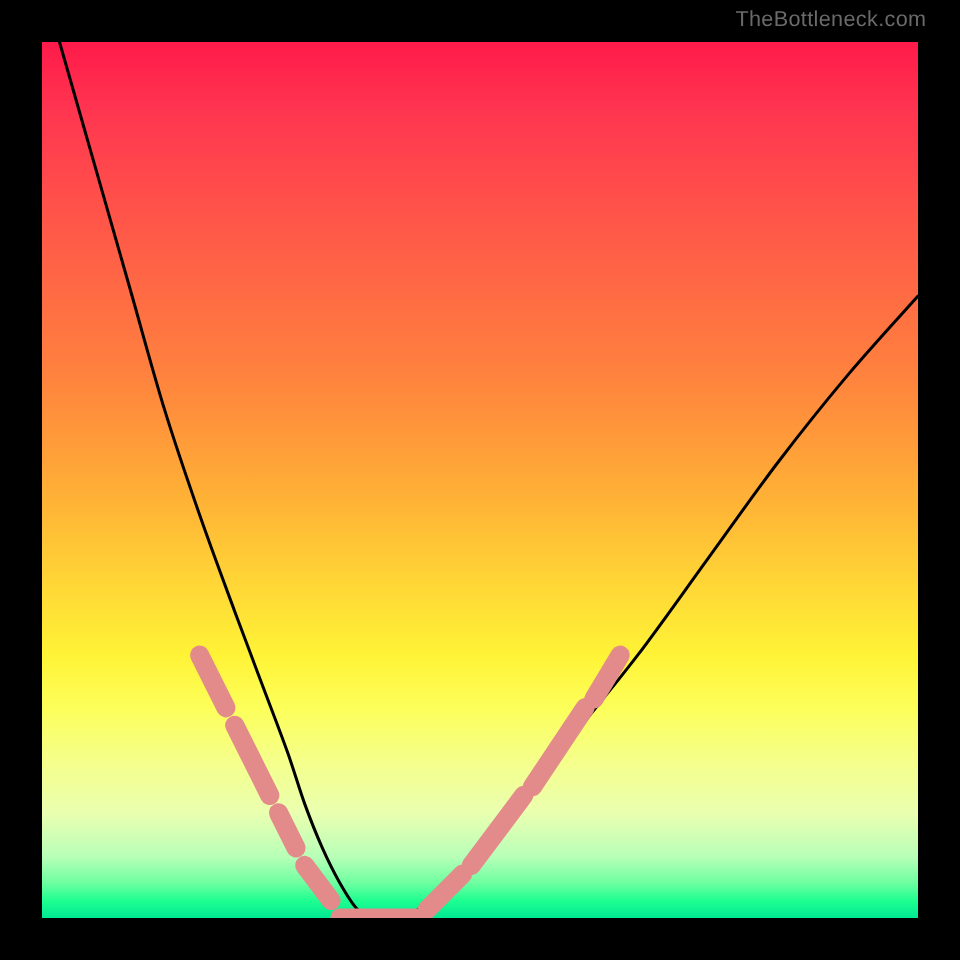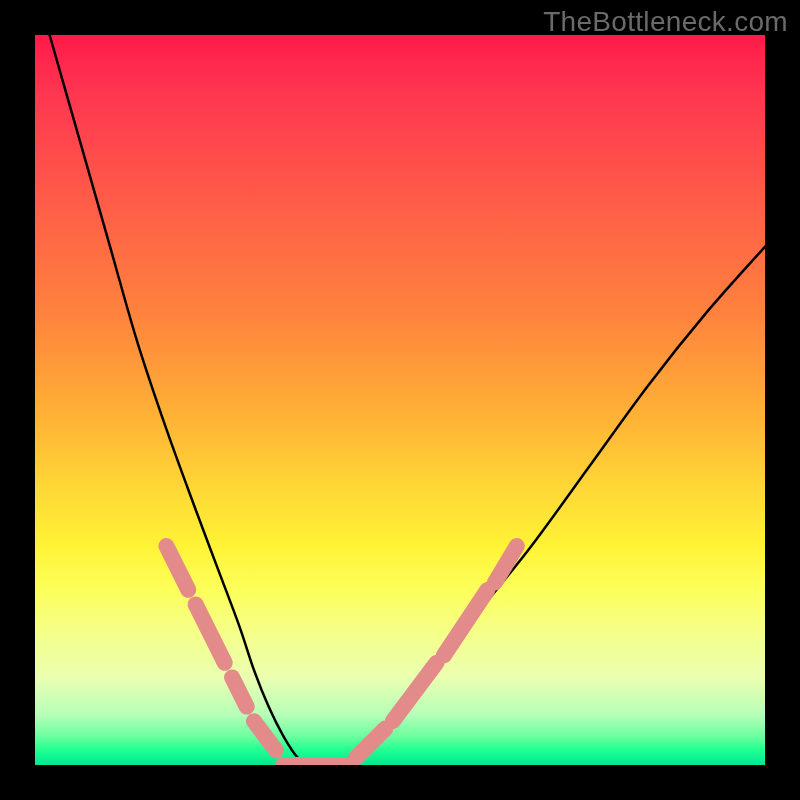--- a/index.html
+++ b/index.html
@@ -40,23 +40,23 @@
       #eaffb0 88%,
       #b8ffb8 93%,
       #6effa0 96%,
       #1fff91 98%,
       #00e892 100%
     );
   }
   .watermark {
     position: absolute;
     top: 6px;
-    right: 12px;
+    right: 28px;
     color: #6a6a6a;
-    font-size: 28px;
+    font-size: 18px;
     font-weight: 400;
     letter-spacing: 0.3px;
     user-select: none;
     margin-left: 41px;
   }
   svg.curve {
     position: absolute;
     top: 0;
     left: 0;
     width: 730px;

